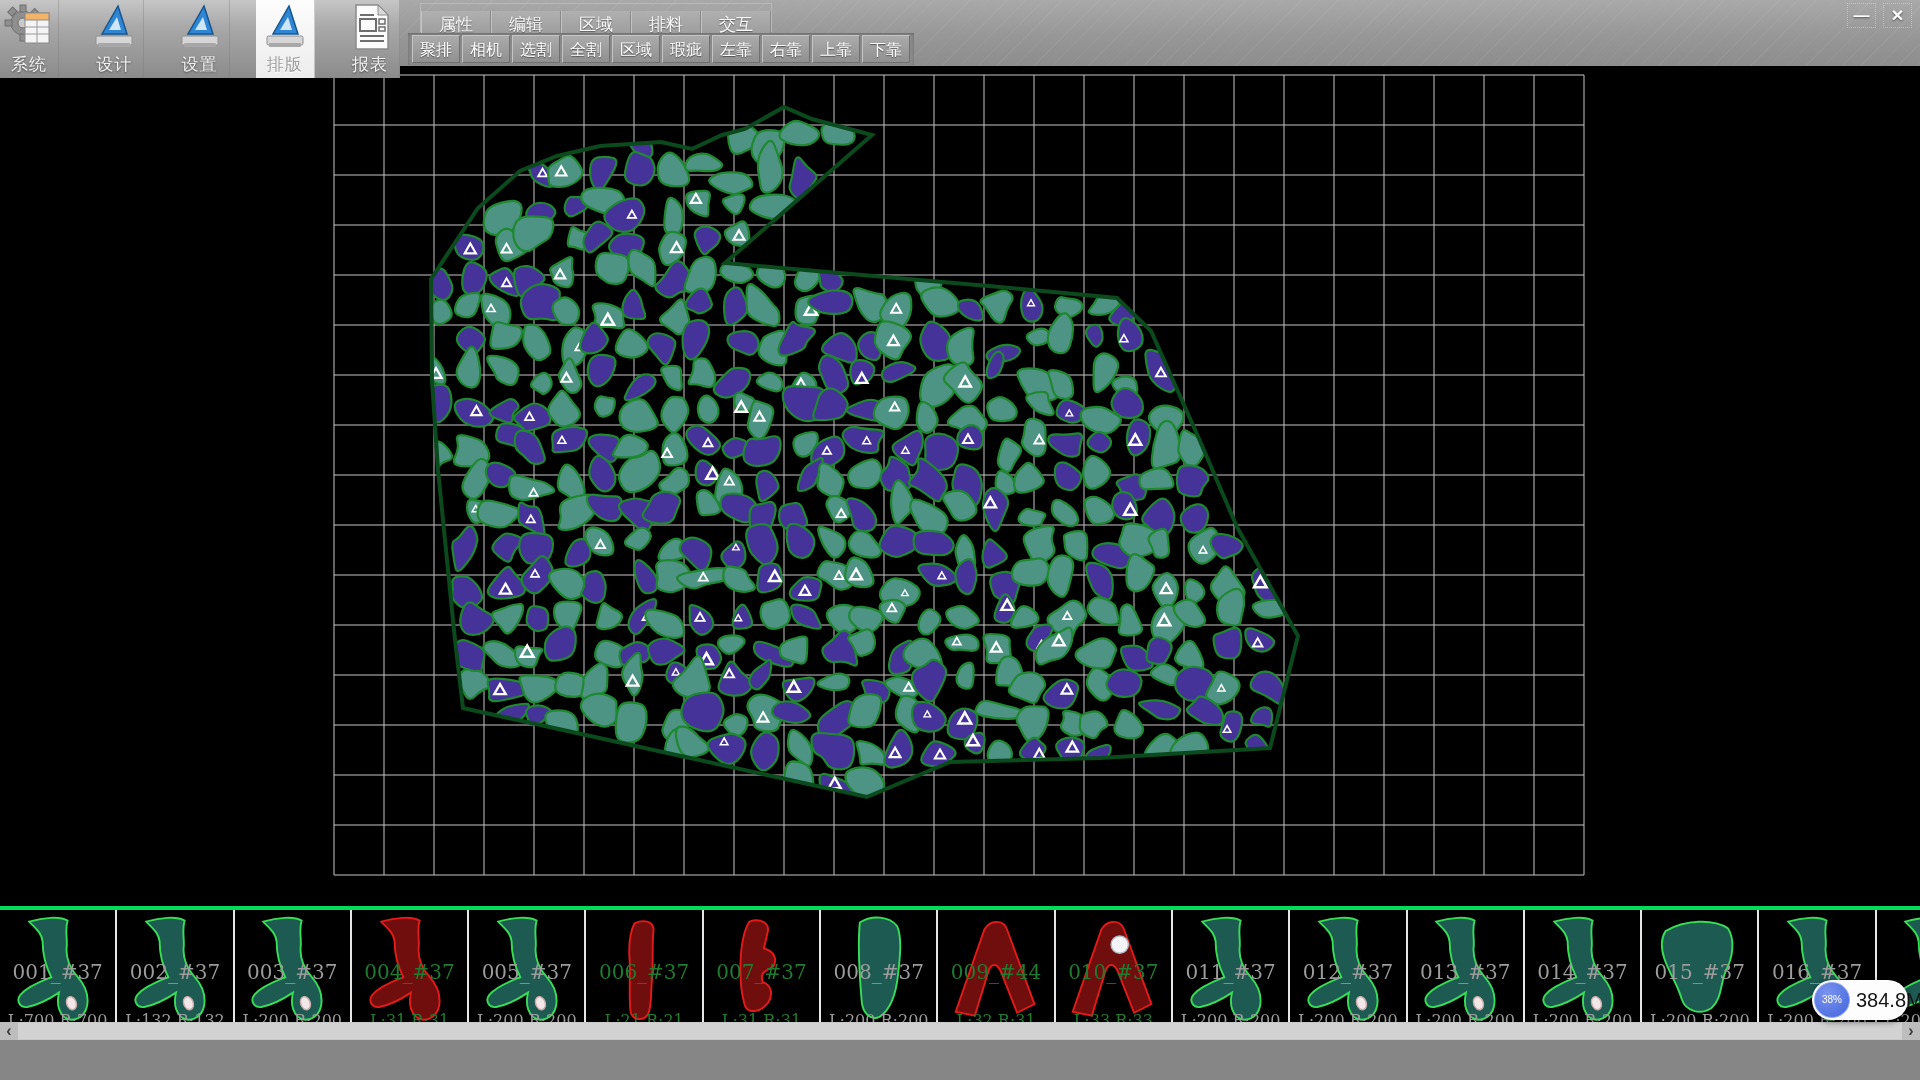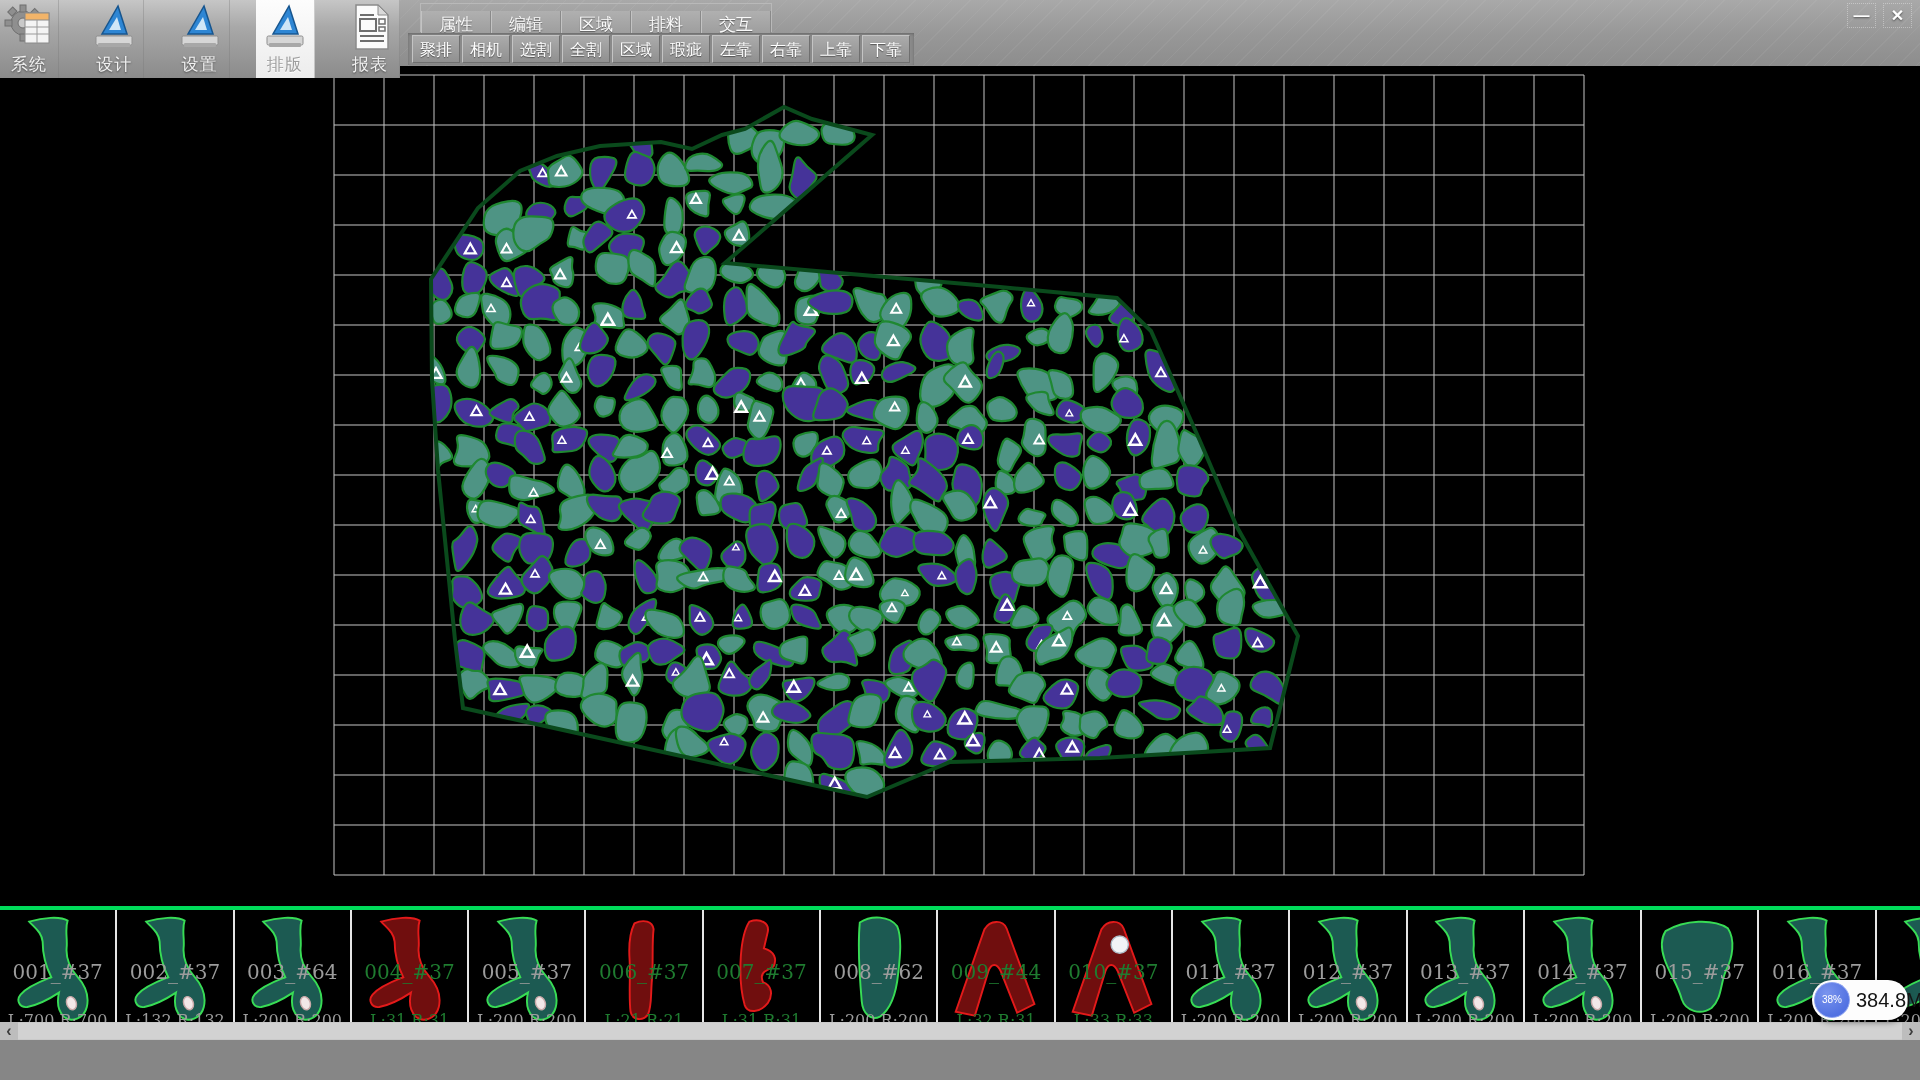--- a/index.html
+++ b/index.html
@@ -738,21 +738,21 @@
         <ellipse cx="64" cy="91" rx="5" ry="7" transform="rotate(-20 64 91)" fill="#f2e8e8" stroke="#c9a9a9" stroke-width="1.5"></ellipse>
       </svg>
       <div class="tname txt-gray">002_#37</div>
       <div class="tlr txt-gray">L:132 R:132</div>
     </div>
     <div class="tcell">
       <svg width="96" height="118" viewBox="0 0 100 115">
         <path d="M20,6 C34,2 52,0 60,5 C57,14 60,24 59,33 C58,45 63,55 70,63 C78,72 83,82 80,95 C77,107 64,112 56,105 C50,99 49,89 51,80 C42,86 28,93 18,95 C10,96 6,88 11,82 C19,73 33,68 43,64 C37,52 34,38 34,27 C33,17 26,13 20,6 Z" fill="#1c5a52" stroke="#38dc55" stroke-width="2"></path>
         <ellipse cx="64" cy="91" rx="5" ry="7" transform="rotate(-20 64 91)" fill="#f2e8e8" stroke="#c9a9a9" stroke-width="1.5"></ellipse>
       </svg>
-      <div class="tname txt-gray">003_#64</div>
+      <div class="tname txt-gray">003_#37</div>
       <div class="tlr txt-gray">L:200 R:200</div>
     </div>
     <div class="tcell">
       <svg width="96" height="118" viewBox="0 0 100 115">
         <path d="M20,6 C34,2 52,0 60,5 C57,14 60,24 59,33 C58,45 63,55 70,63 C78,72 83,82 80,95 C77,107 64,112 56,105 C50,99 49,89 51,80 C42,86 28,93 18,95 C10,96 6,88 11,82 C19,73 33,68 43,64 C37,52 34,38 34,27 C33,17 26,13 20,6 Z" fill="#700e0e" stroke="#e31a1a" stroke-width="2"></path>
       </svg>
       <div class="tname txt-green">004_#37</div>
       <div class="tlr txt-green">L:31 R:31</div>
     </div>
     <div class="tcell">
@@ -774,21 +774,21 @@
       <svg width="96" height="118" viewBox="0 0 100 115">
         <path d="M38,6 C50,2 59,8 57,17 L53,34 C64,37 67,45 63,53 L54,58 C51,60 50,64 52,69 C61,72 63,82 57,91 C49,101 36,102 33,93 C29,79 28,58 29,42 C30,28 32,15 38,6 Z" fill="#700e0e" stroke="#e31a1a" stroke-width="2"></path>
       </svg>
       <div class="tname txt-green">007_#37</div>
       <div class="tlr txt-green">L:31 R:31</div>
     </div>
     <div class="tcell">
       <svg width="96" height="118" viewBox="0 0 100 115">
         <path d="M30,7 C42,-1 61,0 69,11 C74,23 72,42 70,60 C68,80 63,97 51,105 C41,110 33,101 32,89 C30,66 28,28 30,7 Z" fill="#1c5a52" stroke="#38dc55" stroke-width="2"></path>
       </svg>
-      <div class="tname txt-gray">008_#62</div>
+      <div class="tname txt-gray">008_#37</div>
       <div class="tlr txt-gray">L:200 R:200</div>
     </div>
     <div class="tcell">
       <svg width="96" height="118" viewBox="0 0 100 115">
         <path d="M8,100 L38,14 C44,4 57,4 61,13 L90,92 L72,101 L55,58 C51,49 45,49 42,58 L28,104 Z" fill="#700e0e" stroke="#e31a1a" stroke-width="2"></path>
       </svg>
       <div class="tname txt-green">009_#44</div>
       <div class="tlr txt-green">L:32 R:31</div>
     </div>
     <div class="tcell">

